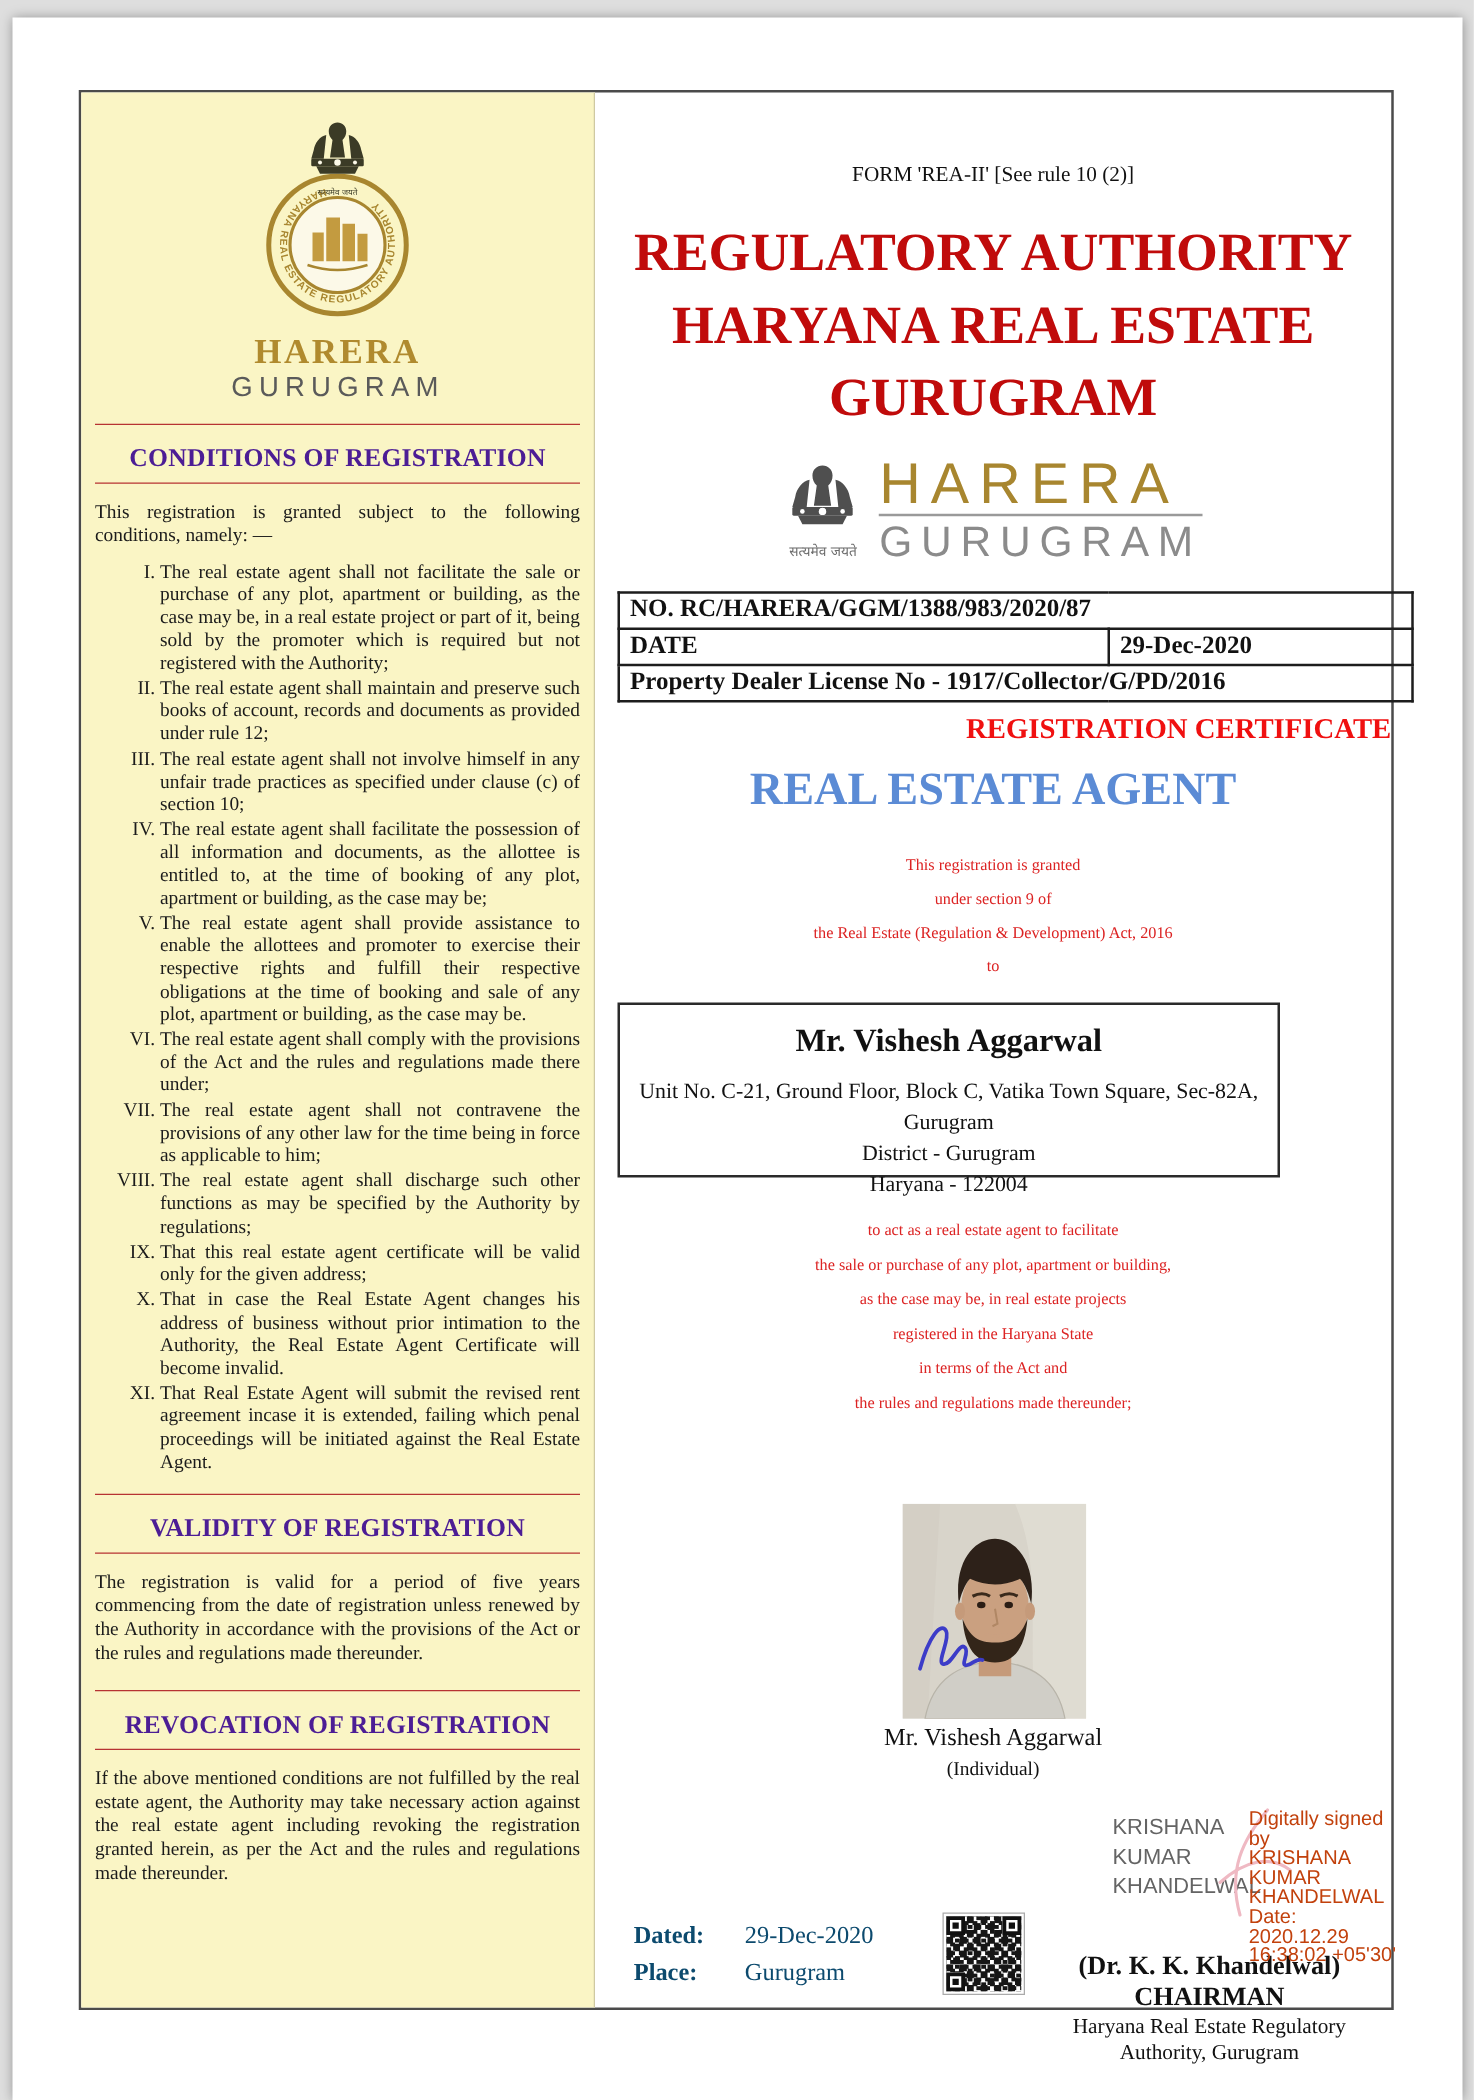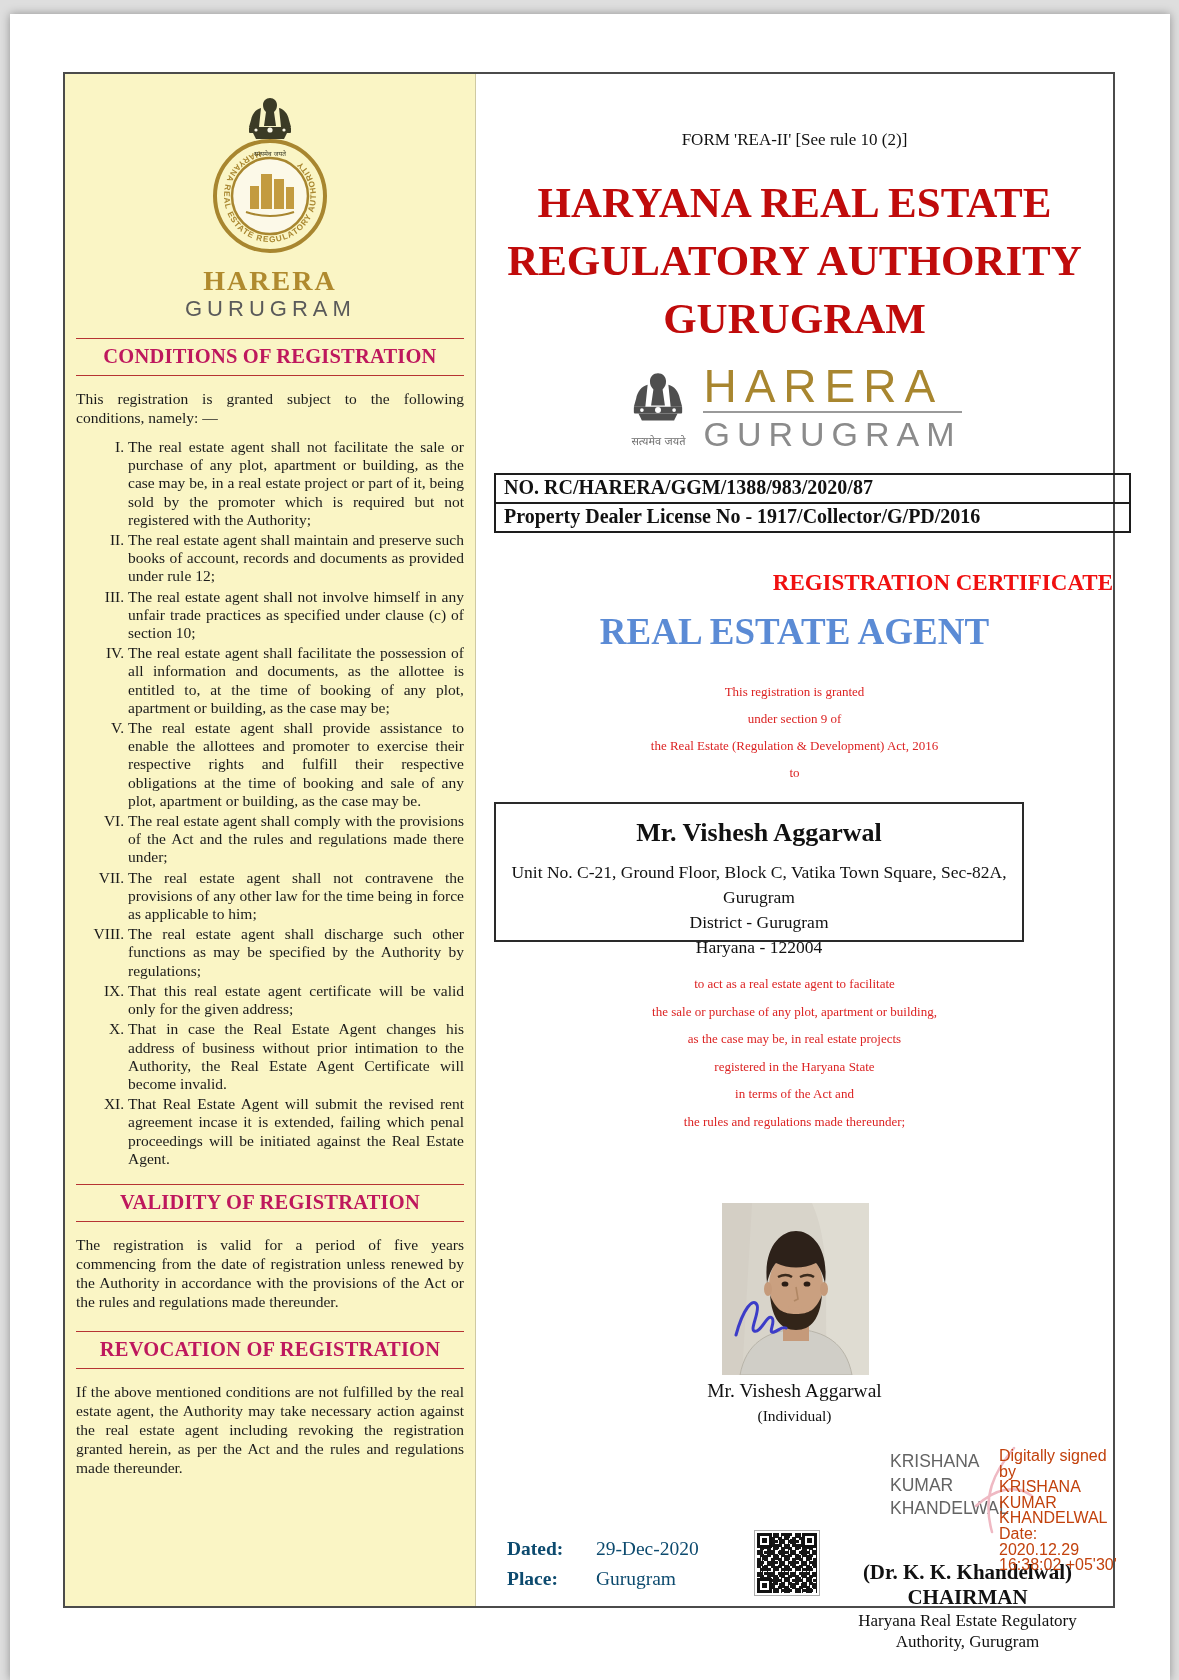--- a/index.html
+++ b/index.html
@@ -6,21 +6,21 @@
   *{box-sizing:border-box;}
   .viewport{position:relative;width:1179px;height:1680px;background:#dedede;overflow:hidden;font-family:"Liberation Serif","DejaVu Serif",serif;}
   .sheet{position:absolute;left:10px;top:14px;width:1160px;height:1666px;background:#ffffff;box-shadow:0 0 9px rgba(0,0,0,.35);}
   .cert-box{position:absolute;left:53px;top:58px;width:1052px;height:1536px;border:2px solid #4b4b4b;}
 
   
   .sidebar{position:absolute;left:0;top:0;bottom:0;width:411px;background:#FAF5C5;border-right:1px solid #cfc9a2;padding:0 11px;overflow:hidden;}
   .emblem{width:170px;margin:16px auto 6px;text-align:center;}
   .emb-brand{font-size:28px;font-weight:bold;color:#B08A2E;letter-spacing:2px;line-height:30px;}
   .emb-city{font-family:"Liberation Sans","DejaVu Sans",sans-serif;font-size:22px;color:#5a5a5a;letter-spacing:5px;line-height:26px;}
-  .side-head{margin:16px 0 0 0;padding:6px 0 7px;text-align:center;font-size:20.5px;font-weight:bold;color:#be185d;border-top:1.5px solid #b63333;border-bottom:1.5px solid #b63333;letter-spacing:.2px;}
+  .side-head{margin:16px 0 0 0;padding:16px 0 7px;text-align:center;font-size:20.5px;font-weight:bold;color:#4c1d95;border-top:1.5px solid #b63333;border-bottom:1.5px solid #b63333;letter-spacing:.2px;}
   .side-para{margin:13px 0 0 0;font-size:15.5px;line-height:19px;color:#1b1b1b;text-align:justify;}
   .cond-list{margin:11px 0 0 0;padding-left:52px;font-size:15.5px;line-height:18.2px;color:#1b1b1b;list-style:upper-roman outside;}
   .cond-list li{text-align:justify;margin-bottom:2px;}
 
   
   .content{position:absolute;left:411px;top:0;right:0;bottom:0;}
   .content>div,.content>table,.content>svg{position:absolute;}
   .form-line{top:56px;left:0;right:0;text-align:center;font-size:17px;color:#111;}
   .main-title{top:100px;left:0;right:0;text-align:center;color:#C00B0B;font-weight:bold;font-size:43px;line-height:58px;}
   .center-logo{top:288px;left:0;right:0;display:flex;justify-content:center;align-items:center;gap:14px;}
@@ -124,22 +124,22 @@
 
      <h2 class="side-head" style="margin-top:20px">REVOCATION OF REGISTRATION</h2>
      <p class="side-para">If the above mentioned conditions are not fulfilled by the real estate agent, the Authority may take necessary action against the real estate agent including revoking the registration granted herein, as per the Act and the rules and regulations made thereunder.</p>
    </aside>
 
    <main class="content">
 
      <div class="form-line">FORM 'REA-II' [See rule 10 (2)]</div>
 
      <div class="main-title">
+       <div>REGULATORY AUTHORITY</div>
        <div>HARYANA REAL ESTATE</div>
-       <div>REGULATORY AUTHORITY</div>
        <div>GURUGRAM</div>
      </div>
 
      <div class="center-logo">
        <div class="cl-left">
          <svg width="62" height="60" viewBox="0 0 62 60">
            <g fill="#4F4F4F" transform="translate(31,3) scale(1.15)">
              <path d="M0 2 c-4 0 -7 3 -7 7 c0 3 1 5 3 7 l-2 14 h12 l-2 -14 c2 -2 3 -4 3 -7 c0 -4 -3 -7 -7 -7 z"></path>
              <path d="M-9 12 c-5 1 -9 6 -10 12 l-2 7 h10 z"></path>
              <path d="M9 12 c5 1 9 6 10 12 l2 7 h-10 z"></path>
@@ -156,20 +156,24 @@
          <div class="cl-brand">HARERA</div>
          <div class="cl-rule"></div>
          <div class="cl-city">GURUGRAM</div>
        </div>
      </div>
 
      <table class="reg-table">
        <tbody>
               <tr>
          <td colspan="2">NO. RC/HARERA/GGM/1388/983/2020/87</td>
+       </tr>
+       <tr>
+         <td class="c1">DATE</td>
+         <td>29-Dec-2020</td>
        </tr>
        <tr>
          <td colspan="2">Property Dealer License No - 1917/Collector/G/PD/2016</td>
        </tr>
      </tbody>
           </table>
 
      <div class="cert-heading">REGISTRATION CERTIFICATE</div>
      <div class="agent-heading">REAL ESTATE AGENT</div>
 

